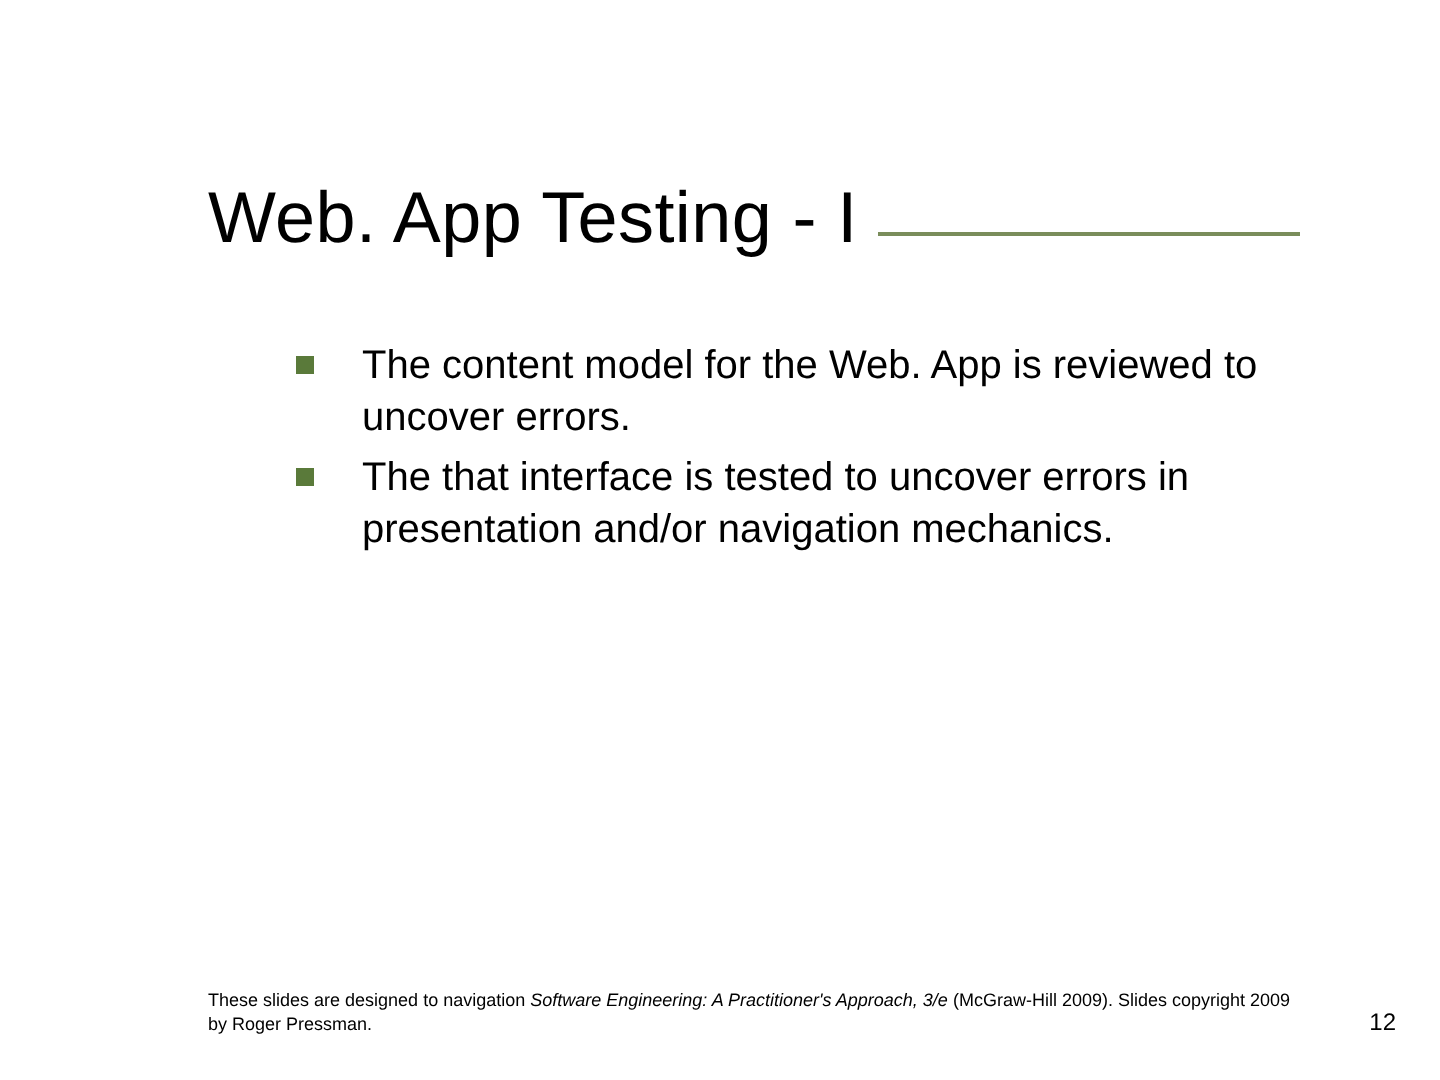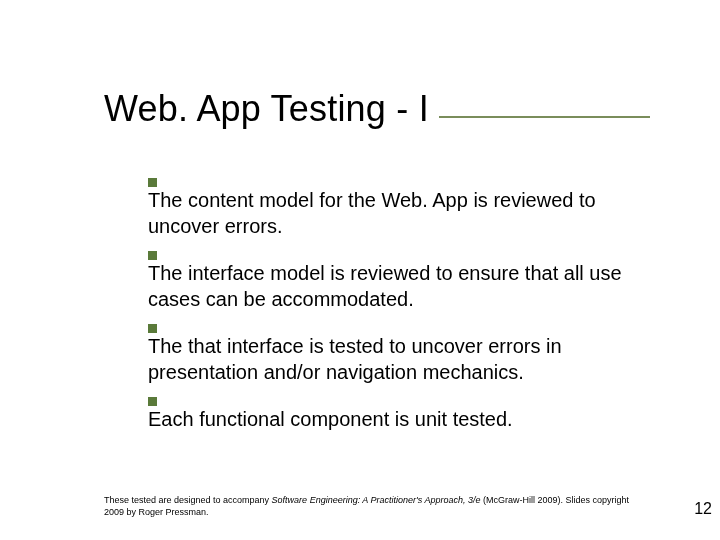--- a/index.html
+++ b/index.html
@@ -45,21 +45,20 @@
   .body {
     position: absolute;
     top: 170px;
     left: 148px;
     right: 60px;
   }
   .item {
     display: flex;
     align-items: flex-start;
     margin-bottom: 4px;
-    flex-direction: column;
   }
   .bullet {
     width: 9px;
     height: 9px;
     background: #5a7a3a;
     flex: 0 0 9px;
     margin-top: 8px;
     margin-right: 24px;
   }
   .item-text {
@@ -73,53 +72,45 @@
     right: 70px;
     font-size: 9px;
     line-height: 12px;
     color: #000;
   }
   .footer .fn-italic {
     font-style: italic;
   }
   .page-num {
     position: absolute;
-    right: 8px;
+    right: 22px;
     bottom: 22px;
-    font-size: 16px;
+    font-size: 12px;
   }
 </style>
 </head>
 <body>
 
 <div class="slide">
 
   <div class="title-row">
     <div class="title">Web. App Testing - I</div>
     <div class="title-rule"></div>
   </div>
 
   <div class="body">
     <div class="item">
       <div class="bullet"></div>
       <div class="item-text">The content model for the Web. App is reviewed to uncover errors.</div>
     </div>
     <div class="item">
       <div class="bullet"></div>
-      <div class="item-text">The interface model is reviewed to ensure that all use cases can be accommodated.</div>
-    </div>
-    <div class="item">
-      <div class="bullet"></div>
       <div class="item-text">The that interface is tested to uncover errors in presentation and/or navigation mechanics.</div>
-    </div>
-    <div class="item">
-      <div class="bullet"></div>
-      <div class="item-text">Each functional component is unit tested.</div>
     </div>
   </div>
 
   <div class="footer">
-    <span>These tested are designed to accompany </span><span class="fn-italic">Software Engineering: A Practitioner's Approach, 3/e</span><span> (McGraw-Hill 2009). Slides copyright 2009 by Roger Pressman.</span>
+    <span>These slides are designed to navigation </span><span class="fn-italic">Software Engineering: A Practitioner's Approach, 3/e</span><span> (McGraw-Hill 2009). Slides copyright 2009 by Roger Pressman.</span>
   </div>
 
   <div class="page-num">12</div>
 
 </div>
 
 </body></html>

